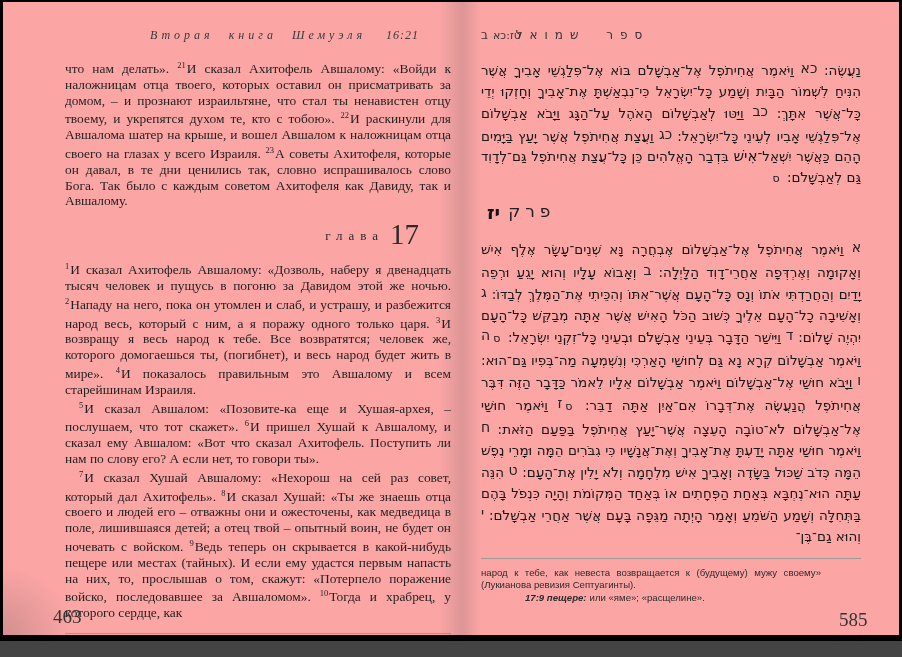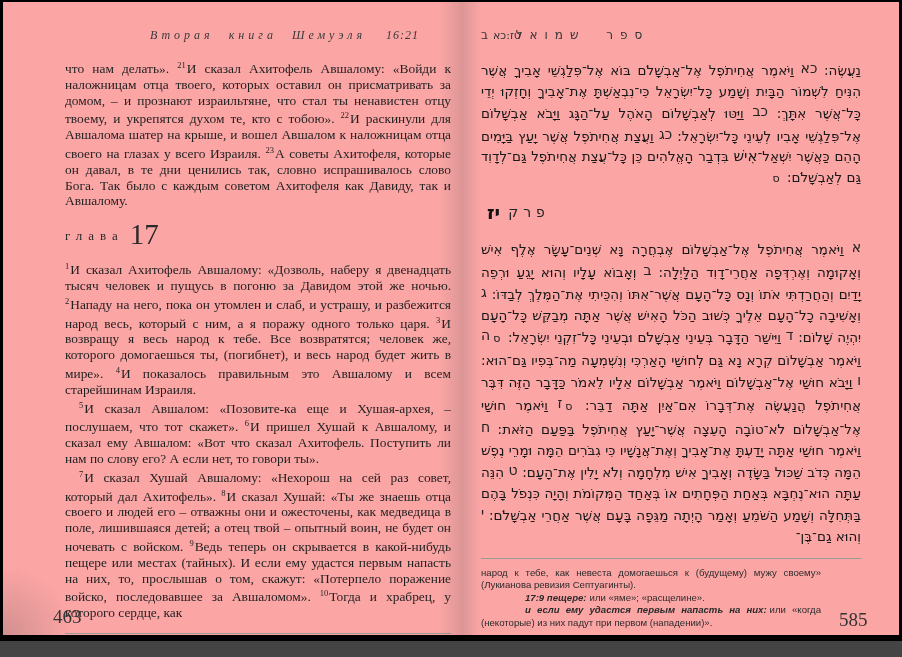--- a/index.html
+++ b/index.html
@@ -56,34 +56,34 @@
     text-indent:14px;
   }
   .body-para.no-indent{text-indent:0;}
   .russian .seg-vnum{
     font-size:8.5px;vertical-align:5px;letter-spacing:0;
     padding-right:1px;
   }
 
   
   .chapter-heading-ru{
-    text-align:left;padding-right:32px;
+    text-align:right;padding-right:32px;
     margin:9px 0 7px 0;height:34px;
   }
   .ch-label-ru{
     font-size:13px;letter-spacing:6px;color:#2a2a2a;
     vertical-align:4px;padding-right:6px;
   }
   .ch-num-ru{font-size:29px;color:#2a2a2a;}
   .chapter-heading-he{
     direction:rtl;text-align:left;padding-left:6px;
     margin:12px 0 10px 0;height:26px;
   }
   .ch-label-he{
-    font-family:"DejaVu Sans", sans-serif;font-size:14px;
+    font-family:"DejaVu Sans", sans-serif;font-size:17px;
     letter-spacing:5px;color:#222;vertical-align:2px;
   }
   .ch-num-he{
     font-family:"DejaVu Sans", sans-serif;font-size:19px;
     font-weight:bold;color:#111;padding-right:8px;text-align:center;
   }
 
   
   .hebrew-block{
     margin:0;direction:rtl;text-align:justify;
@@ -157,23 +157,22 @@
 
     <div class="chapter-heading-he">
       <span class="ch-label-he">פרק</span><span class="ch-num-he">יז</span>
     </div>
 
     <p class="hebrew-block hebrew"><span class="seg-vnum">א</span><span class="seg-text"> וַיֹּאמֶר אֲחִיתֹפֶל אֶל־אַבְשָׁלוֹם אֶבְחֲרָה נָּא שְׁנֵים־עָשָׂר אֶלֶף אִישׁ וְאָקוּמָה וְאֶרְדְּפָה אַחֲרֵי־דָוִד הַלָּיְלָה: </span><span class="seg-vnum">ב</span><span class="seg-text"> וְאָבוֹא עָלָיו וְהוּא יָגֵעַ וּרְפֵה יָדַיִם וְהַחֲרַדְתִּי אֹתוֹ וְנָס כָּל־הָעָם אֲשֶׁר־אִתּוֹ וְהִכֵּיתִי אֶת־הַמֶּלֶךְ לְבַדּוֹ: </span><span class="seg-vnum">ג</span><span class="seg-text"> וְאָשִׁיבָה כָל־הָעָם אֵלֶיךָ כְּשׁוּב הַכֹּל הָאִישׁ אֲשֶׁר אַתָּה מְבַקֵּשׁ כָּל־הָעָם יִהְיֶה שָׁלוֹם: </span><span class="seg-vnum">ד</span><span class="seg-text"> וַיִּישַׁר הַדָּבָר בְּעֵינֵי אַבְשָׁלֹם וּבְעֵינֵי כָּל־זִקְנֵי יִשְׂרָאֵל: </span><span class="seg-setumah">ס</span><span class="seg-vnum">ה</span><span class="seg-text"> וַיֹּאמֶר אַבְשָׁלוֹם קְרָא נָא גַּם לְחוּשַׁי הָאַרְכִּי וְנִשְׁמְעָה מַה־בְּפִיו גַּם־הוּא: </span><span class="seg-vnum">ו</span><span class="seg-text"> וַיָּבֹא חוּשַׁי אֶל־אַבְשָׁלוֹם וַיֹּאמֶר אַבְשָׁלוֹם אֵלָיו לֵאמֹר כַּדָּבָר הַזֶּה דִּבֶּר אֲחִיתֹפֶל הֲנַעֲשֶׂה אֶת־דְּבָרוֹ אִם־אַיִן אַתָּה דַבֵּר: </span><span class="seg-setumah">ס</span><span class="seg-vnum">ז</span><span class="seg-text"> וַיֹּאמֶר חוּשַׁי אֶל־אַבְשָׁלוֹם לֹא־טוֹבָה הָעֵצָה אֲשֶׁר־יָעַץ אֲחִיתֹפֶל בַּפַּעַם הַזֹּאת: </span><span class="seg-vnum">ח</span><span class="seg-text"> וַיֹּאמֶר חוּשַׁי אַתָּה יָדַעְתָּ אֶת־אָבִיךָ וְאֶת־אֲנָשָׁיו כִּי גִבֹּרִים הֵמָּה וּמָרֵי נֶפֶשׁ הֵמָּה כְּדֹב שַׁכּוּל בַּשָּׂדֶה וְאָבִיךָ אִישׁ מִלְחָמָה וְלֹא יָלִין אֶת־הָעָם: </span><span class="seg-vnum">ט</span><span class="seg-text"> הִנֵּה עַתָּה הוּא־נֶחְבָּא בְּאַחַת הַפְּחָתִים אוֹ בְּאַחַד הַמְּקוֹמֹת וְהָיָה כִּנְפֹל בָּהֶם בַּתְּחִלָּה וְשָׁמַע הַשֹּׁמֵעַ וְאָמַר הָיְתָה מַגֵּפָה בָּעָם אֲשֶׁר אַחֲרֵי אַבְשָׁלֹם: </span><span class="seg-vnum">י</span><span class="seg-text"> וְהוּא גַם־בֶּן־</span></p>
 
     <hr class="footnote-rule">
 
     <div class="footnotes">
-      <p class="fn-entry fn-cont"><span class="fn-body">народ к тебе, как невеста домогаешься к (будущему) мужу своему» (Лукианова ревизия Септуагинты).</span></p>
+      <p class="fn-entry fn-cont"><span class="fn-body">народ к тебе, как невеста возвращается к (будущему) мужу своему» (Лукианова ревизия Септуагинты).</span></p>
       <p class="fn-entry"><span class="fn-lead">17:9 пещере:</span><span class="fn-body">или «яме»; «расщелине».</span></p>
-      <p class="fn-entry"><span class="fn-lead">и если ему удастся первым напасть на них:</span><span class="fn-body">или «когда (некоторые) из них падут при первом (нападении)».</span></p>
     </div>
   </div>
 
   <div class="page-number pn-left">463</div>
   <div class="page-number pn-right">585</div>
 
   <div class="gutter"></div>
   <div class="corner-shade"></div>
 </div>
 

